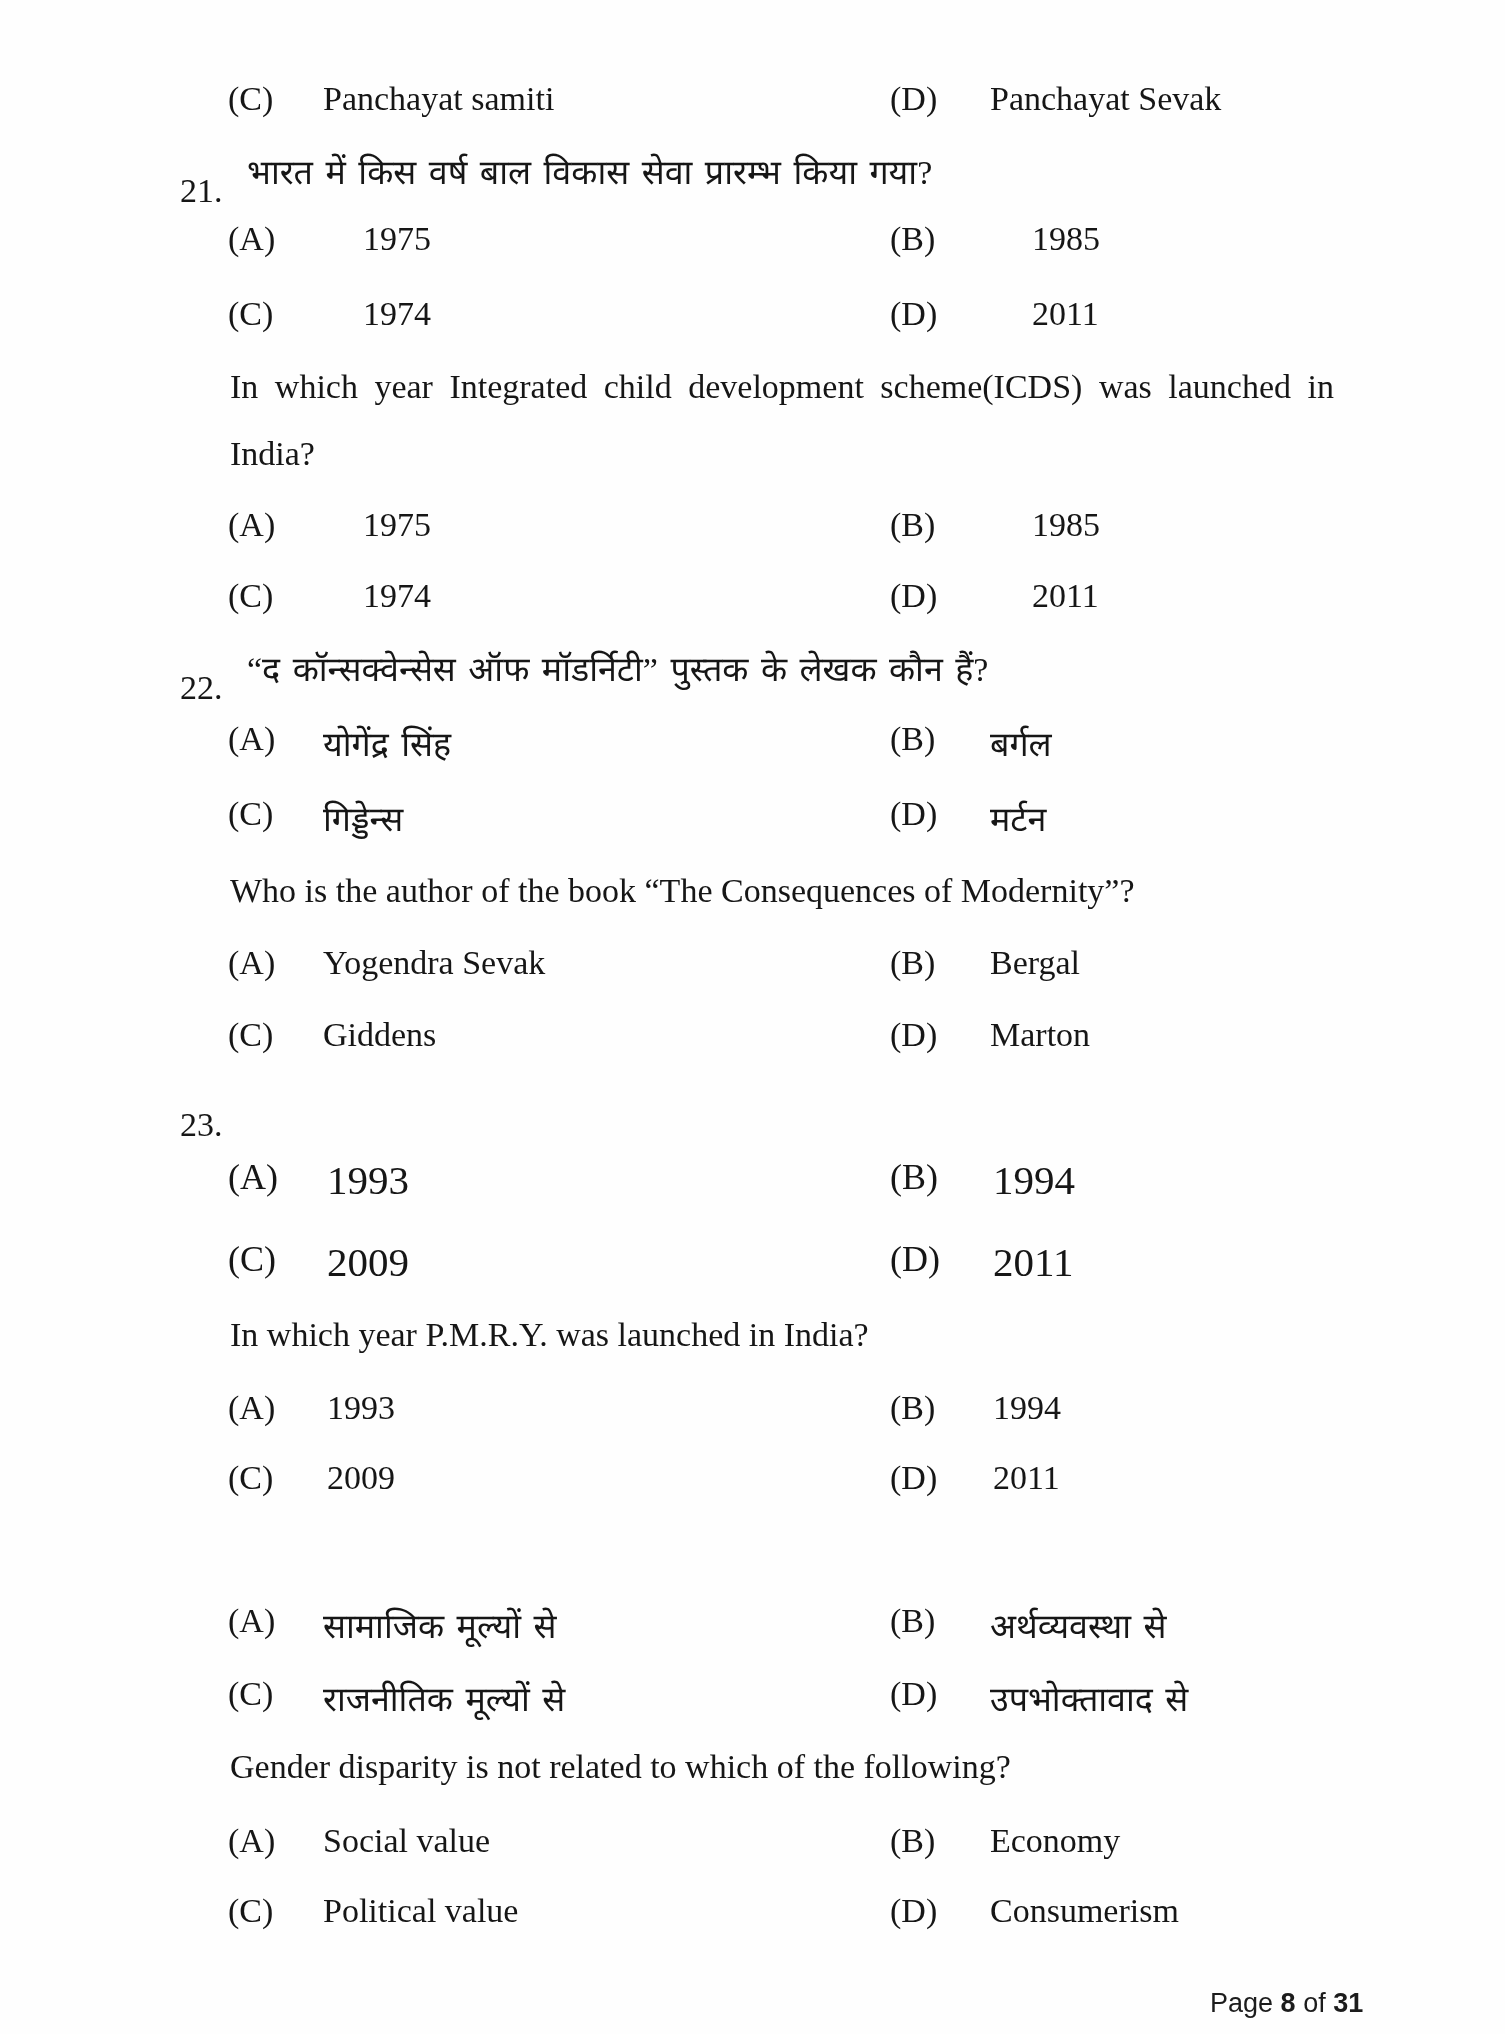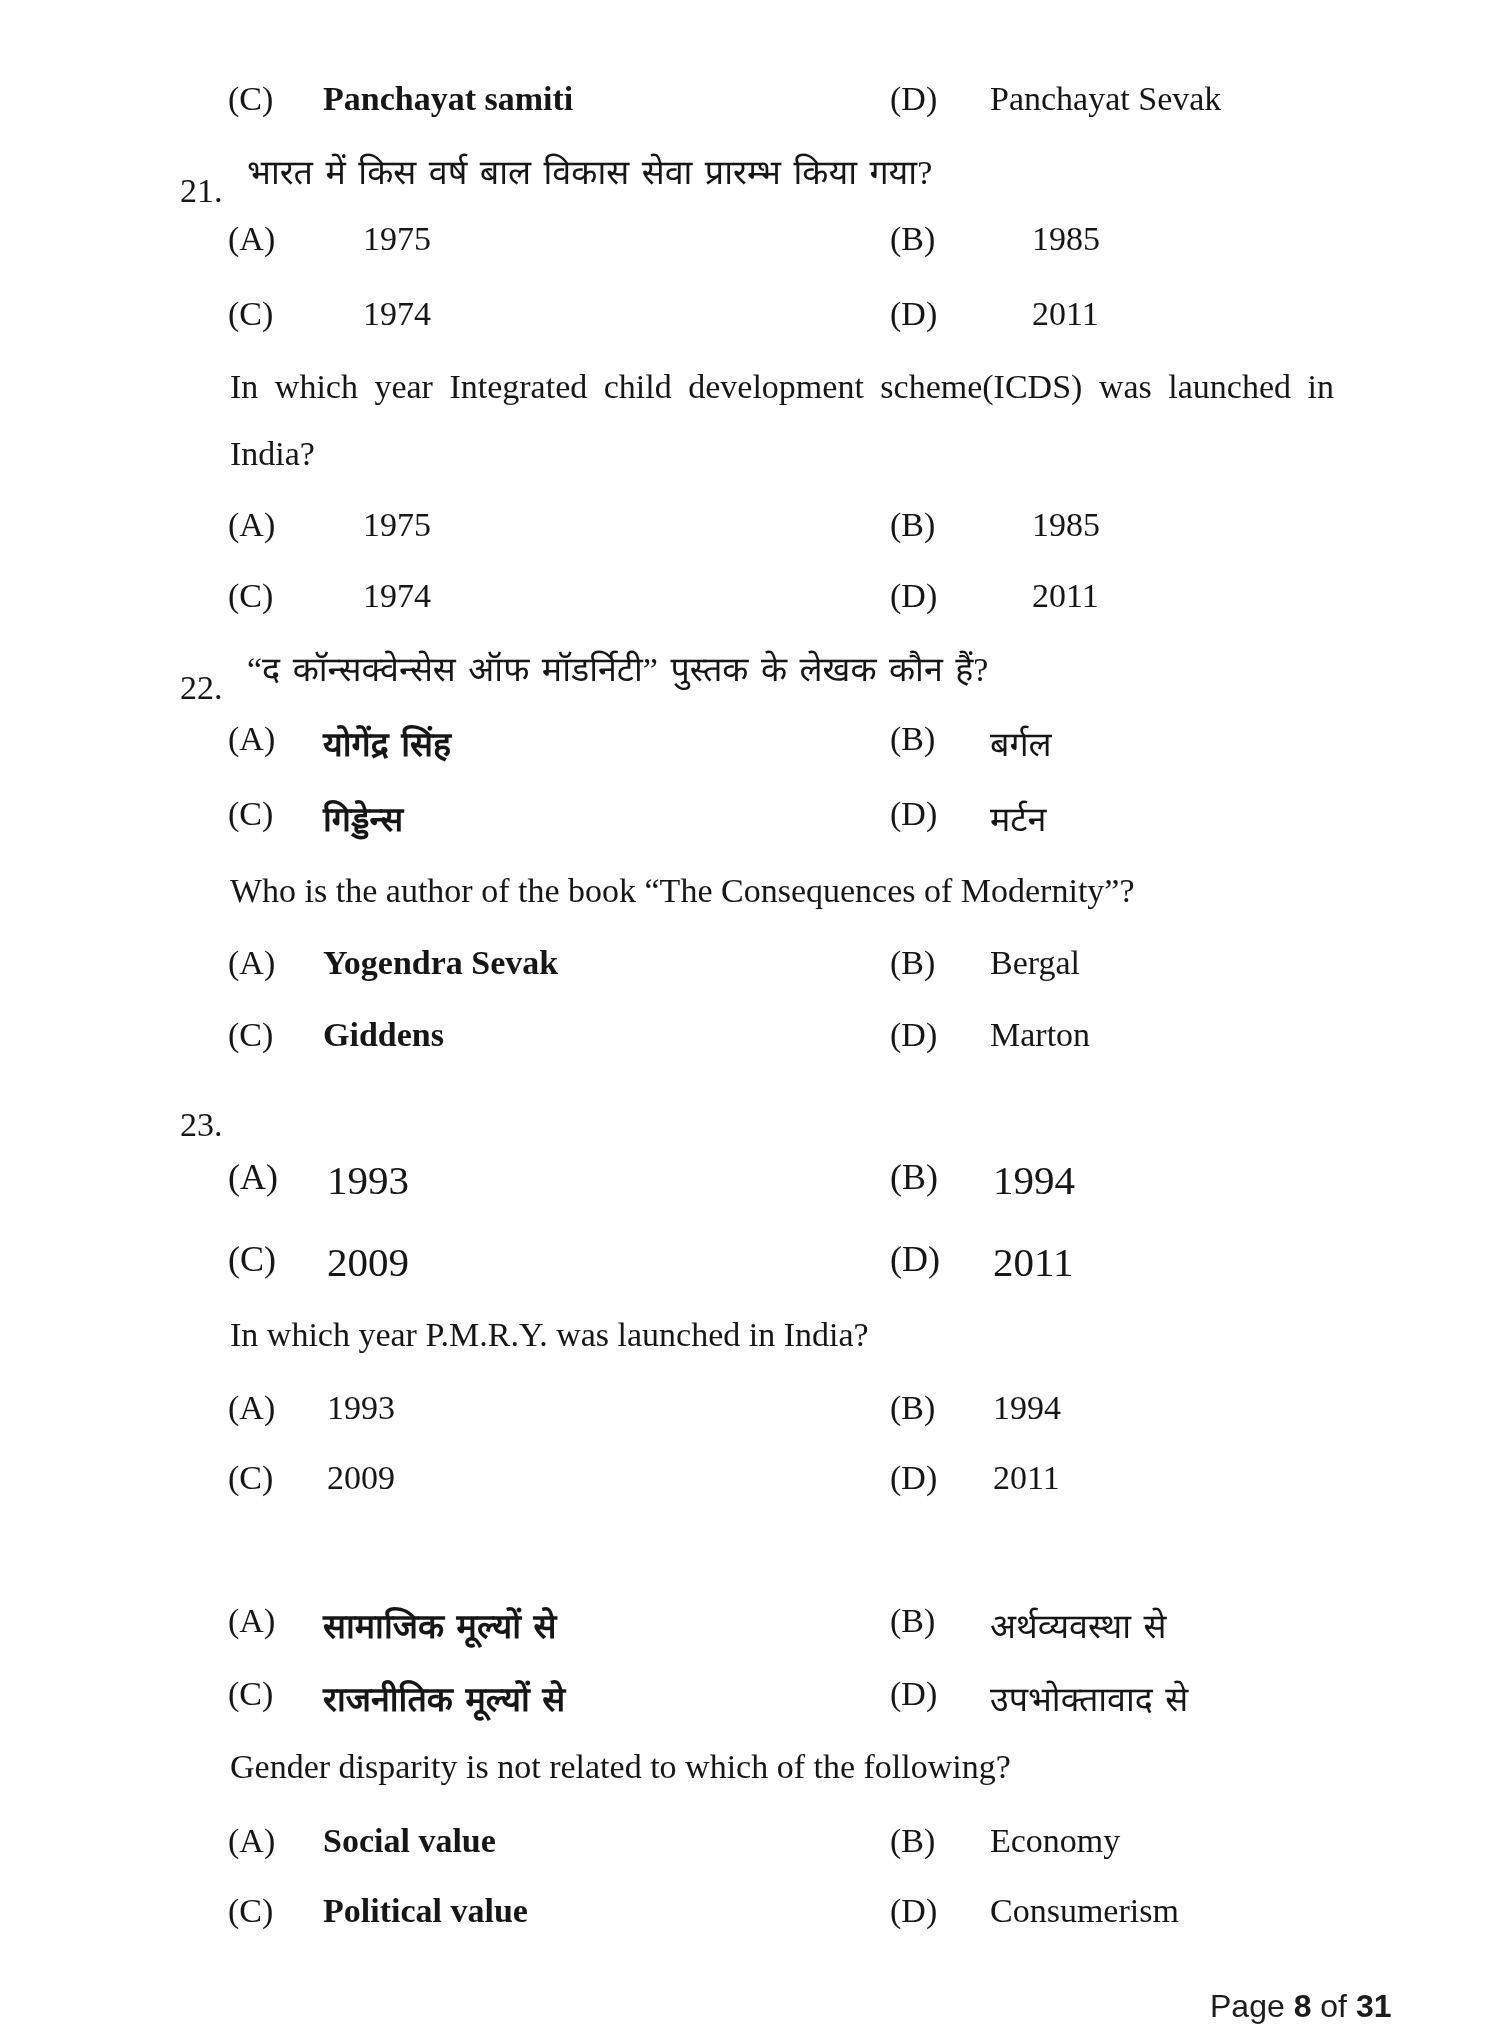--- a/index.html
+++ b/index.html
@@ -14,35 +14,35 @@
     overflow:hidden;
   }
   .row{position:absolute;left:0;width:100%;height:56px;}
   .row > span{position:absolute;top:0;white-space:nowrap;}
   .qn{left:180px;margin-top:24px;}
   .qt{left:247px;word-spacing:6px;}
   .en{left:230px;}
   .wide{word-spacing:8px;}
   .la{left:228px;}
   .lb{left:890px;}
-  .ta{left:323px;font-weight:bold;}
+  .ta{left:323px;}
   .tb{left:990px;}
   .na{left:363px;}
   .nb{left:1032px;}
   .ma{left:327px;}
   .mb{left:993px;}
   .big{font-size:41px;}
   .bigl{font-size:36px;}
   .hi{word-spacing:4px;}
   .footer{
     position:absolute;
     left:1210px;
     top:1988px;
     font-family:"Liberation Sans","DejaVu Sans",sans-serif;
-    font-size:32px;
+    font-size:27px;
     color:#1c1c1c;
     white-space:nowrap;
   }
   .footer .bold{font-weight:bold;}
 </style>
 </head>
 <body>
 
 <div class="page">
 

